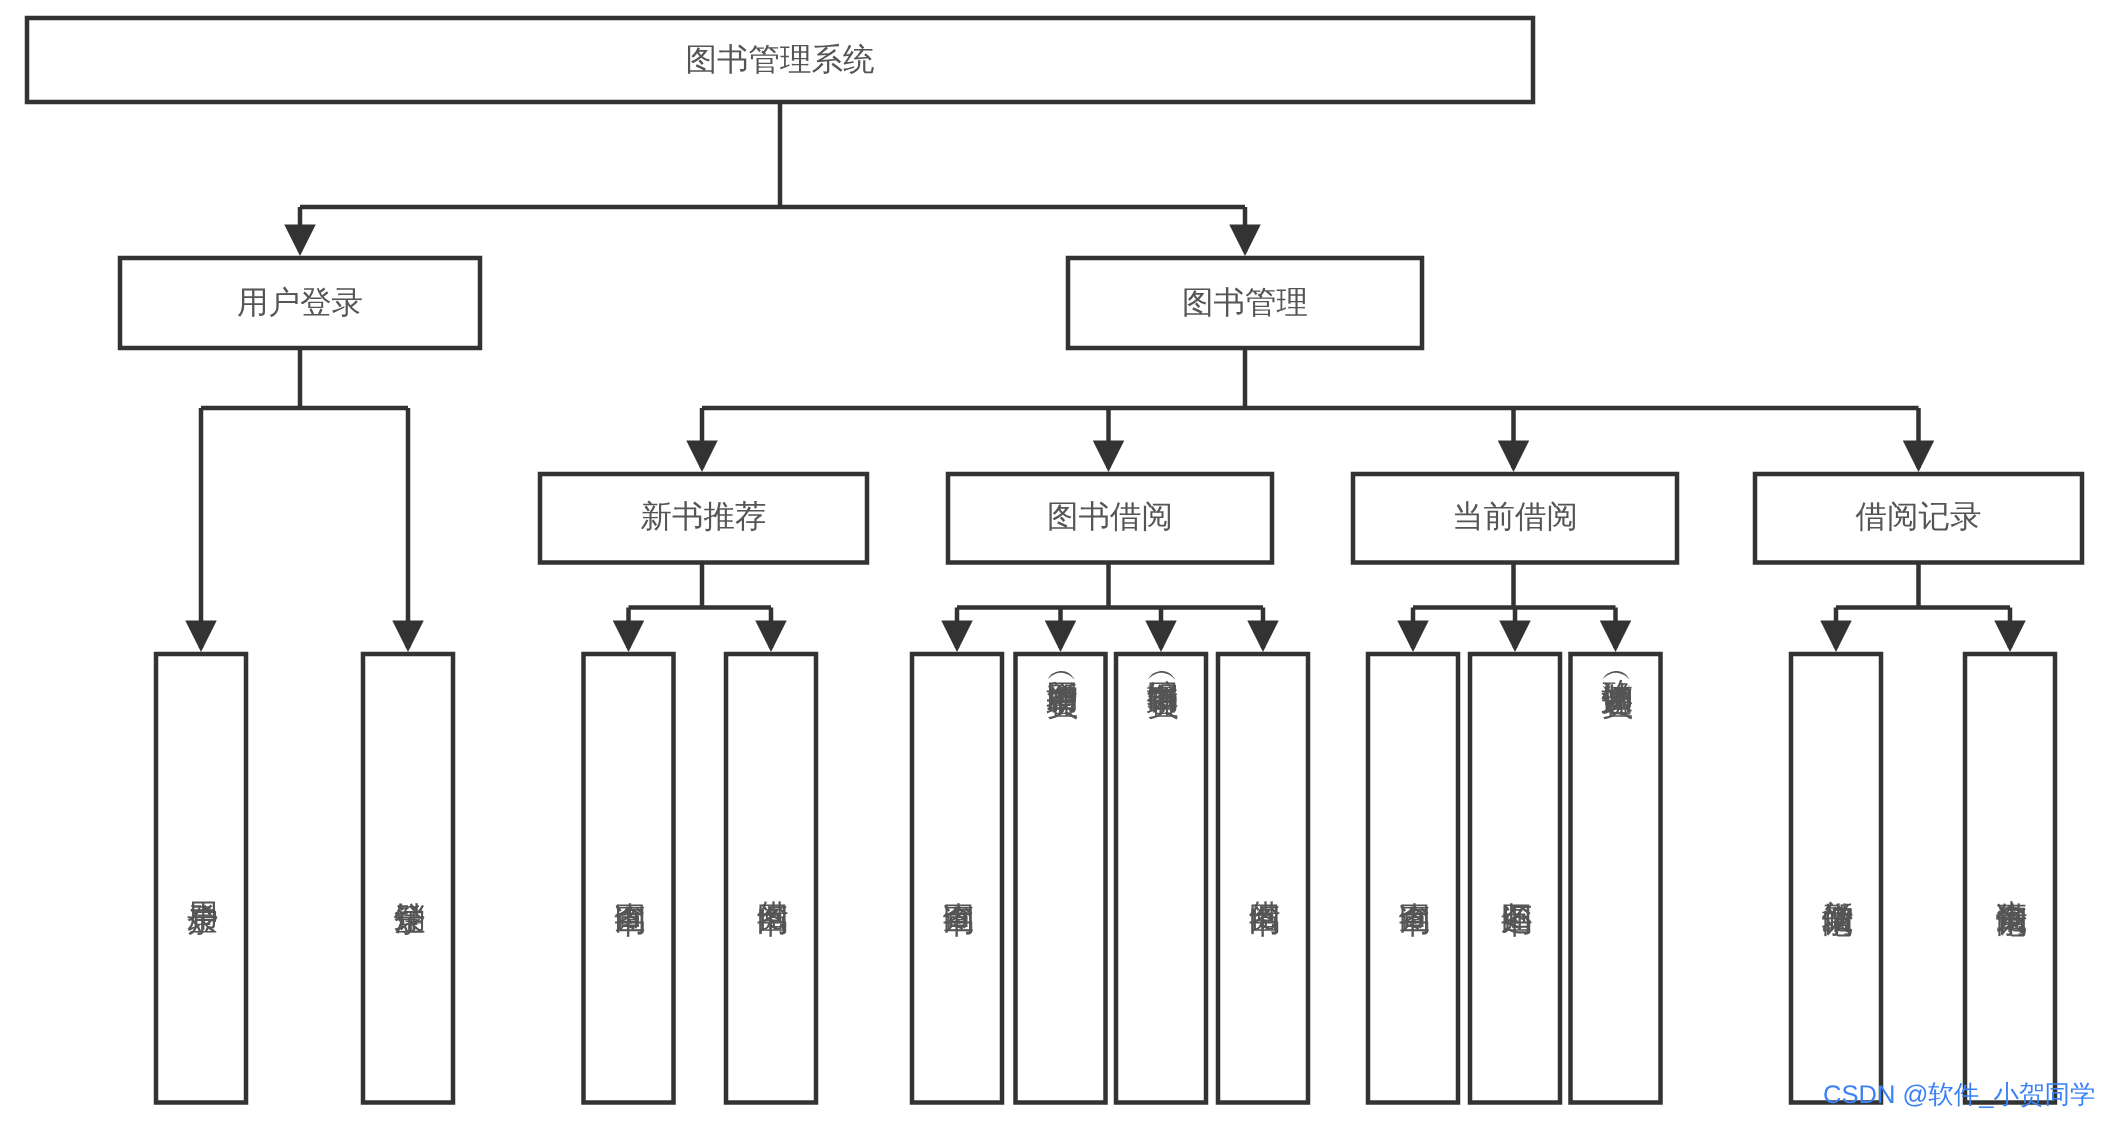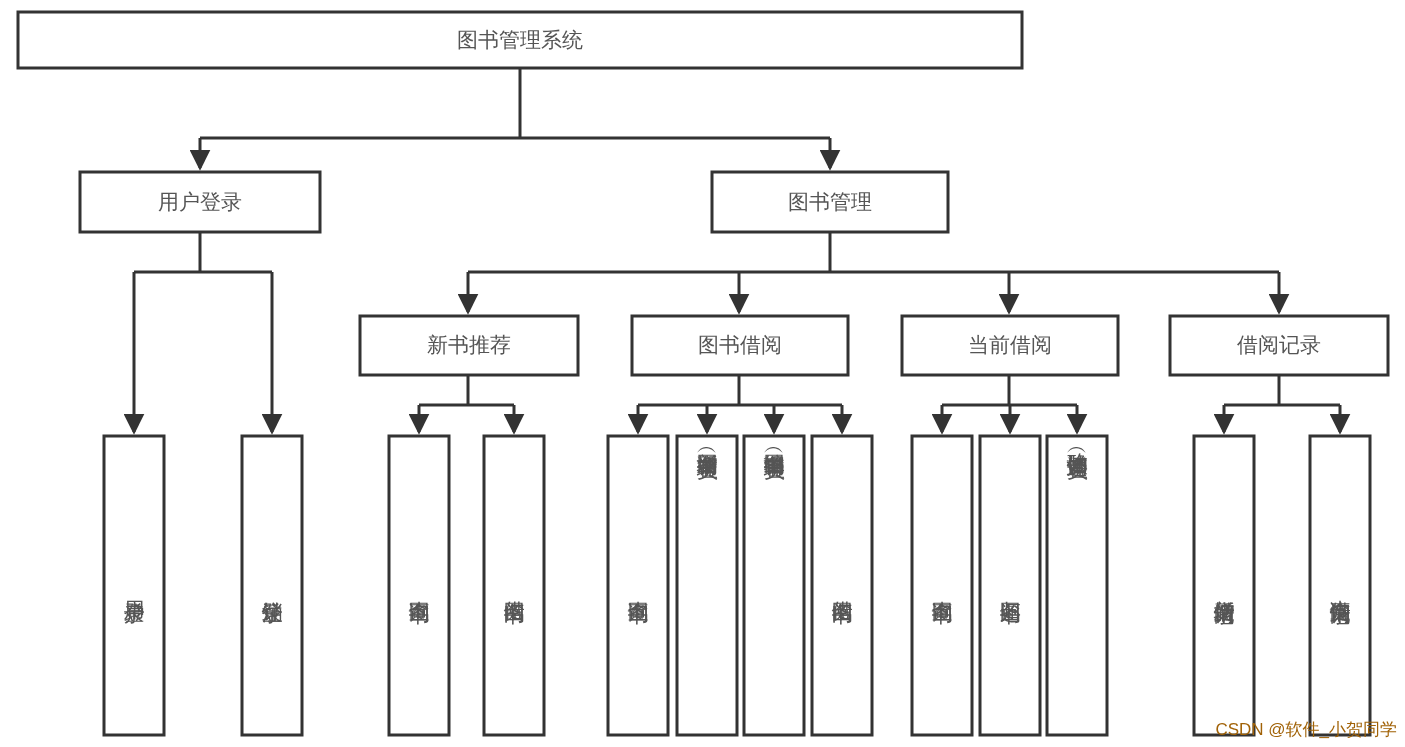--- a/index.html
+++ b/index.html
@@ -32,21 +32,21 @@
     font-size:21px;
     line-height:1.06;
     letter-spacing:1px;
     pointer-events:none;
     white-space:nowrap;
   }
   #watermark{
     position:absolute;
     right:8px;
     bottom:6px;
-    color:#a16207;
+    color:#3b82f6;
     font-size:17px;
     font-family:"Liberation Sans","DejaVu Sans",sans-serif;
     white-space:nowrap;
   }
 </style>
 </head>
 <body>
 
 <div id="diagram-root">
 

